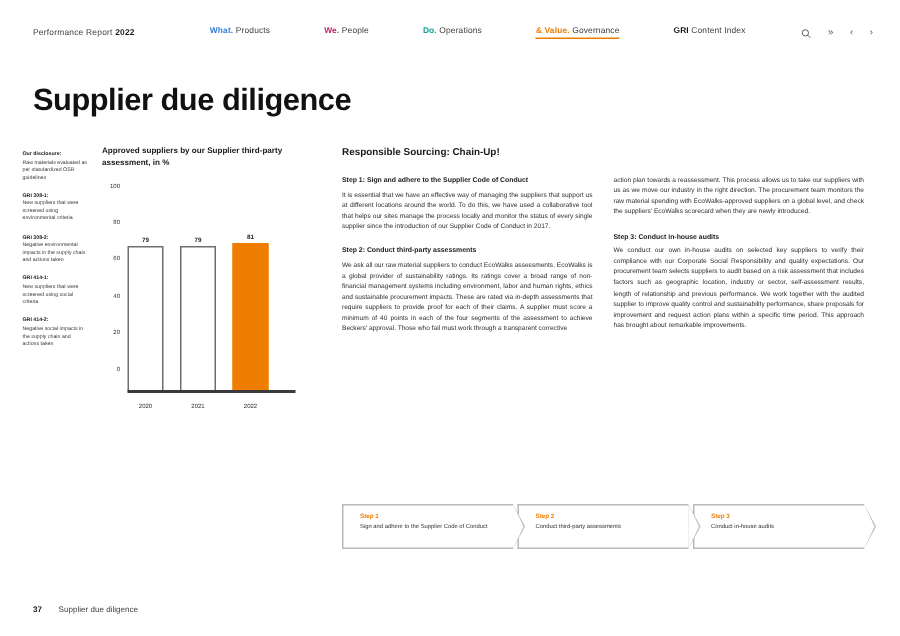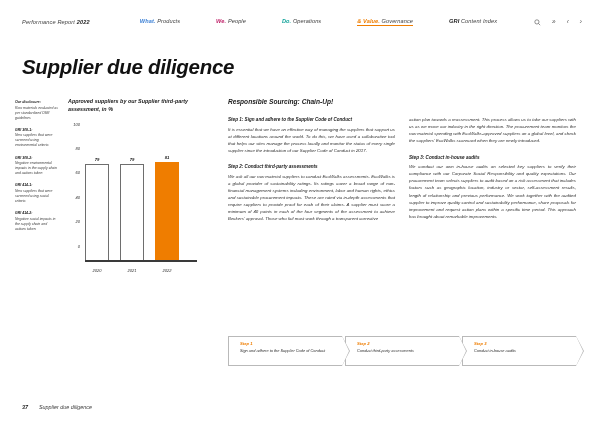--- a/index.html
+++ b/index.html
@@ -11,21 +11,20 @@
     font-family: "Liberation Sans", sans-serif;
     color: #1a1a1a;
     overflow: hidden;
   }
 
   .page {
     position: relative;
     width: 552px;
     height: 424px;
     background: #ffffff;
-    font-style: italic;
   }
 
   
   .topnav {
     position: absolute;
     top: 0; left: 0;
     width: 600px;
     height: 44px;
     display: flex;
     align-items: center;

